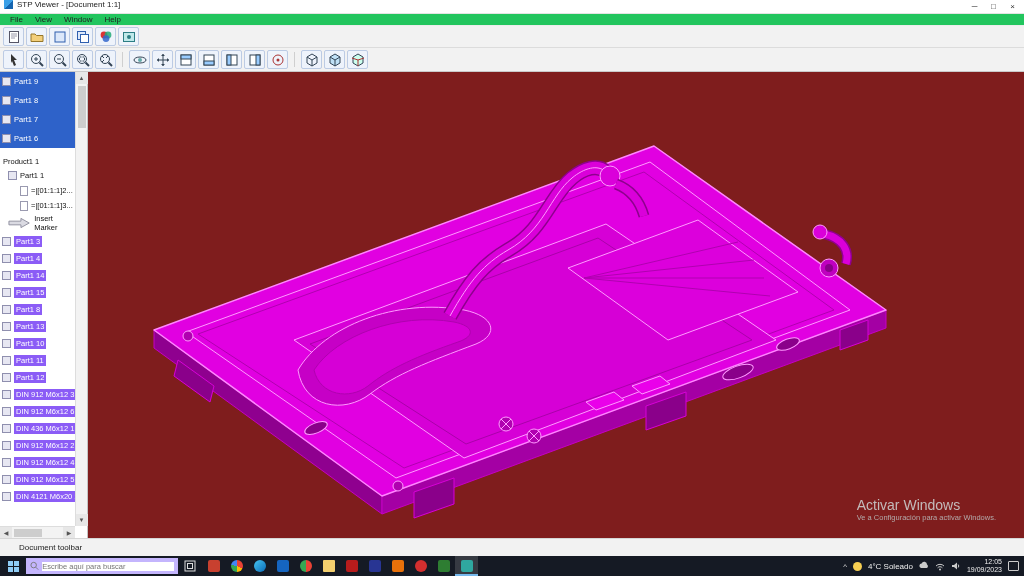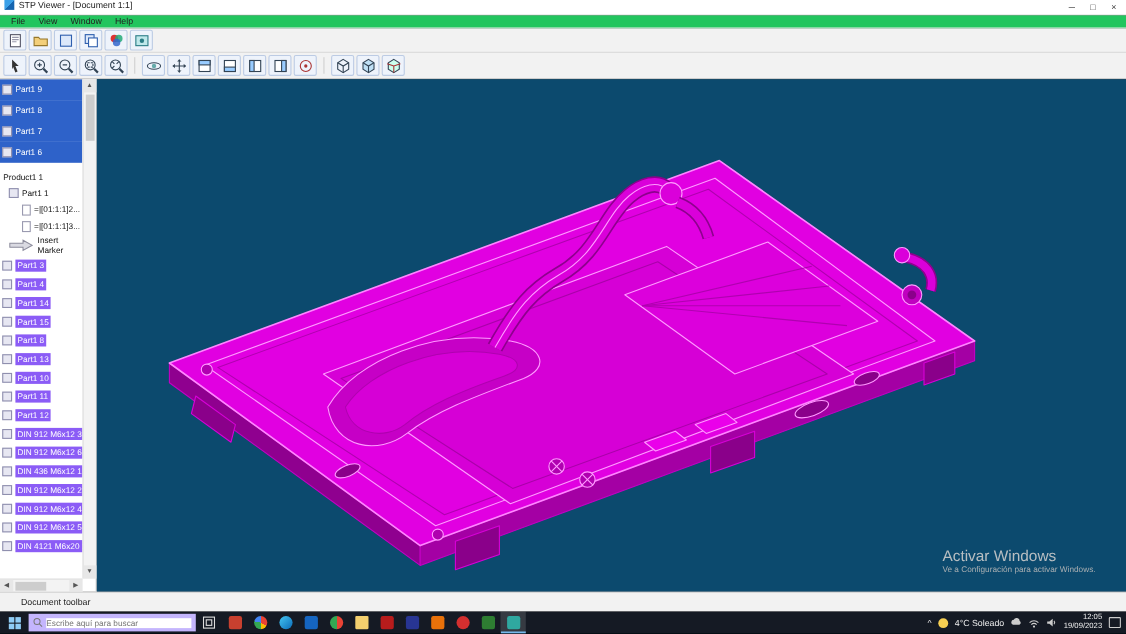--- a/index.html
+++ b/index.html
@@ -30,21 +30,21 @@
   .sel-full{background:#2e62c9;color:#fff}
   .cube{width:9px;height:9px;background:#e7e7f2;border:1px solid #8f8fae;flex:none}
   .gap6{height:6px}
   .prod{height:14px;display:flex;align-items:center;padding-left:3px;font-size:7.5px}
   .trow{display:flex;align-items:center;height:15px;padding-left:8px;gap:3px}
   .crow{display:flex;align-items:center;height:15px;padding-left:20px;gap:3px}
   .page{width:8px;height:10px;background:#fff;border:1px solid #9a9ab0;flex:none}
   .marker-row{height:20px;display:flex;align-items:center;gap:4px;padding-left:8px}
   .prow{display:flex;align-items:center;height:17px;padding-left:2px;gap:3px}
   .sel{background:#8b5cf6;color:#fff;padding:0 2px;line-height:11px;white-space:nowrap}
-  .viewport{flex:1;position:relative;background:#0c4a6e;overflow:hidden}
+  .viewport{flex:1;position:relative;background:#7f1d1d;overflow:hidden}
   .model{position:absolute;left:0;top:0;width:100%;height:100%}
   .watermark{position:absolute;right:28px;bottom:16px;opacity:.9}
   .wm-title{font-size:14px;color:#cbcbcb}
   .wm-sub{font-size:7.5px;color:#b9b9b9}
   
   .statusbar{position:absolute;left:0;right:0;bottom:20px;height:18px;background:#f2f2f2;border-top:1px solid #d6d6d6;font-size:8px;color:#222;display:flex;align-items:center;padding-left:19px}
   .taskbar{position:absolute;left:0;right:0;bottom:0;height:20px;background:#151a24;display:flex;align-items:center;color:#eee}
   .start{width:26px;height:100%;display:flex;align-items:center;justify-content:center;flex:none}
   .winlogo{display:grid;grid-template-columns:5px 5px;gap:1px}
   .winlogo i{width:5px;height:5px;background:#8fcdf6;display:block}

